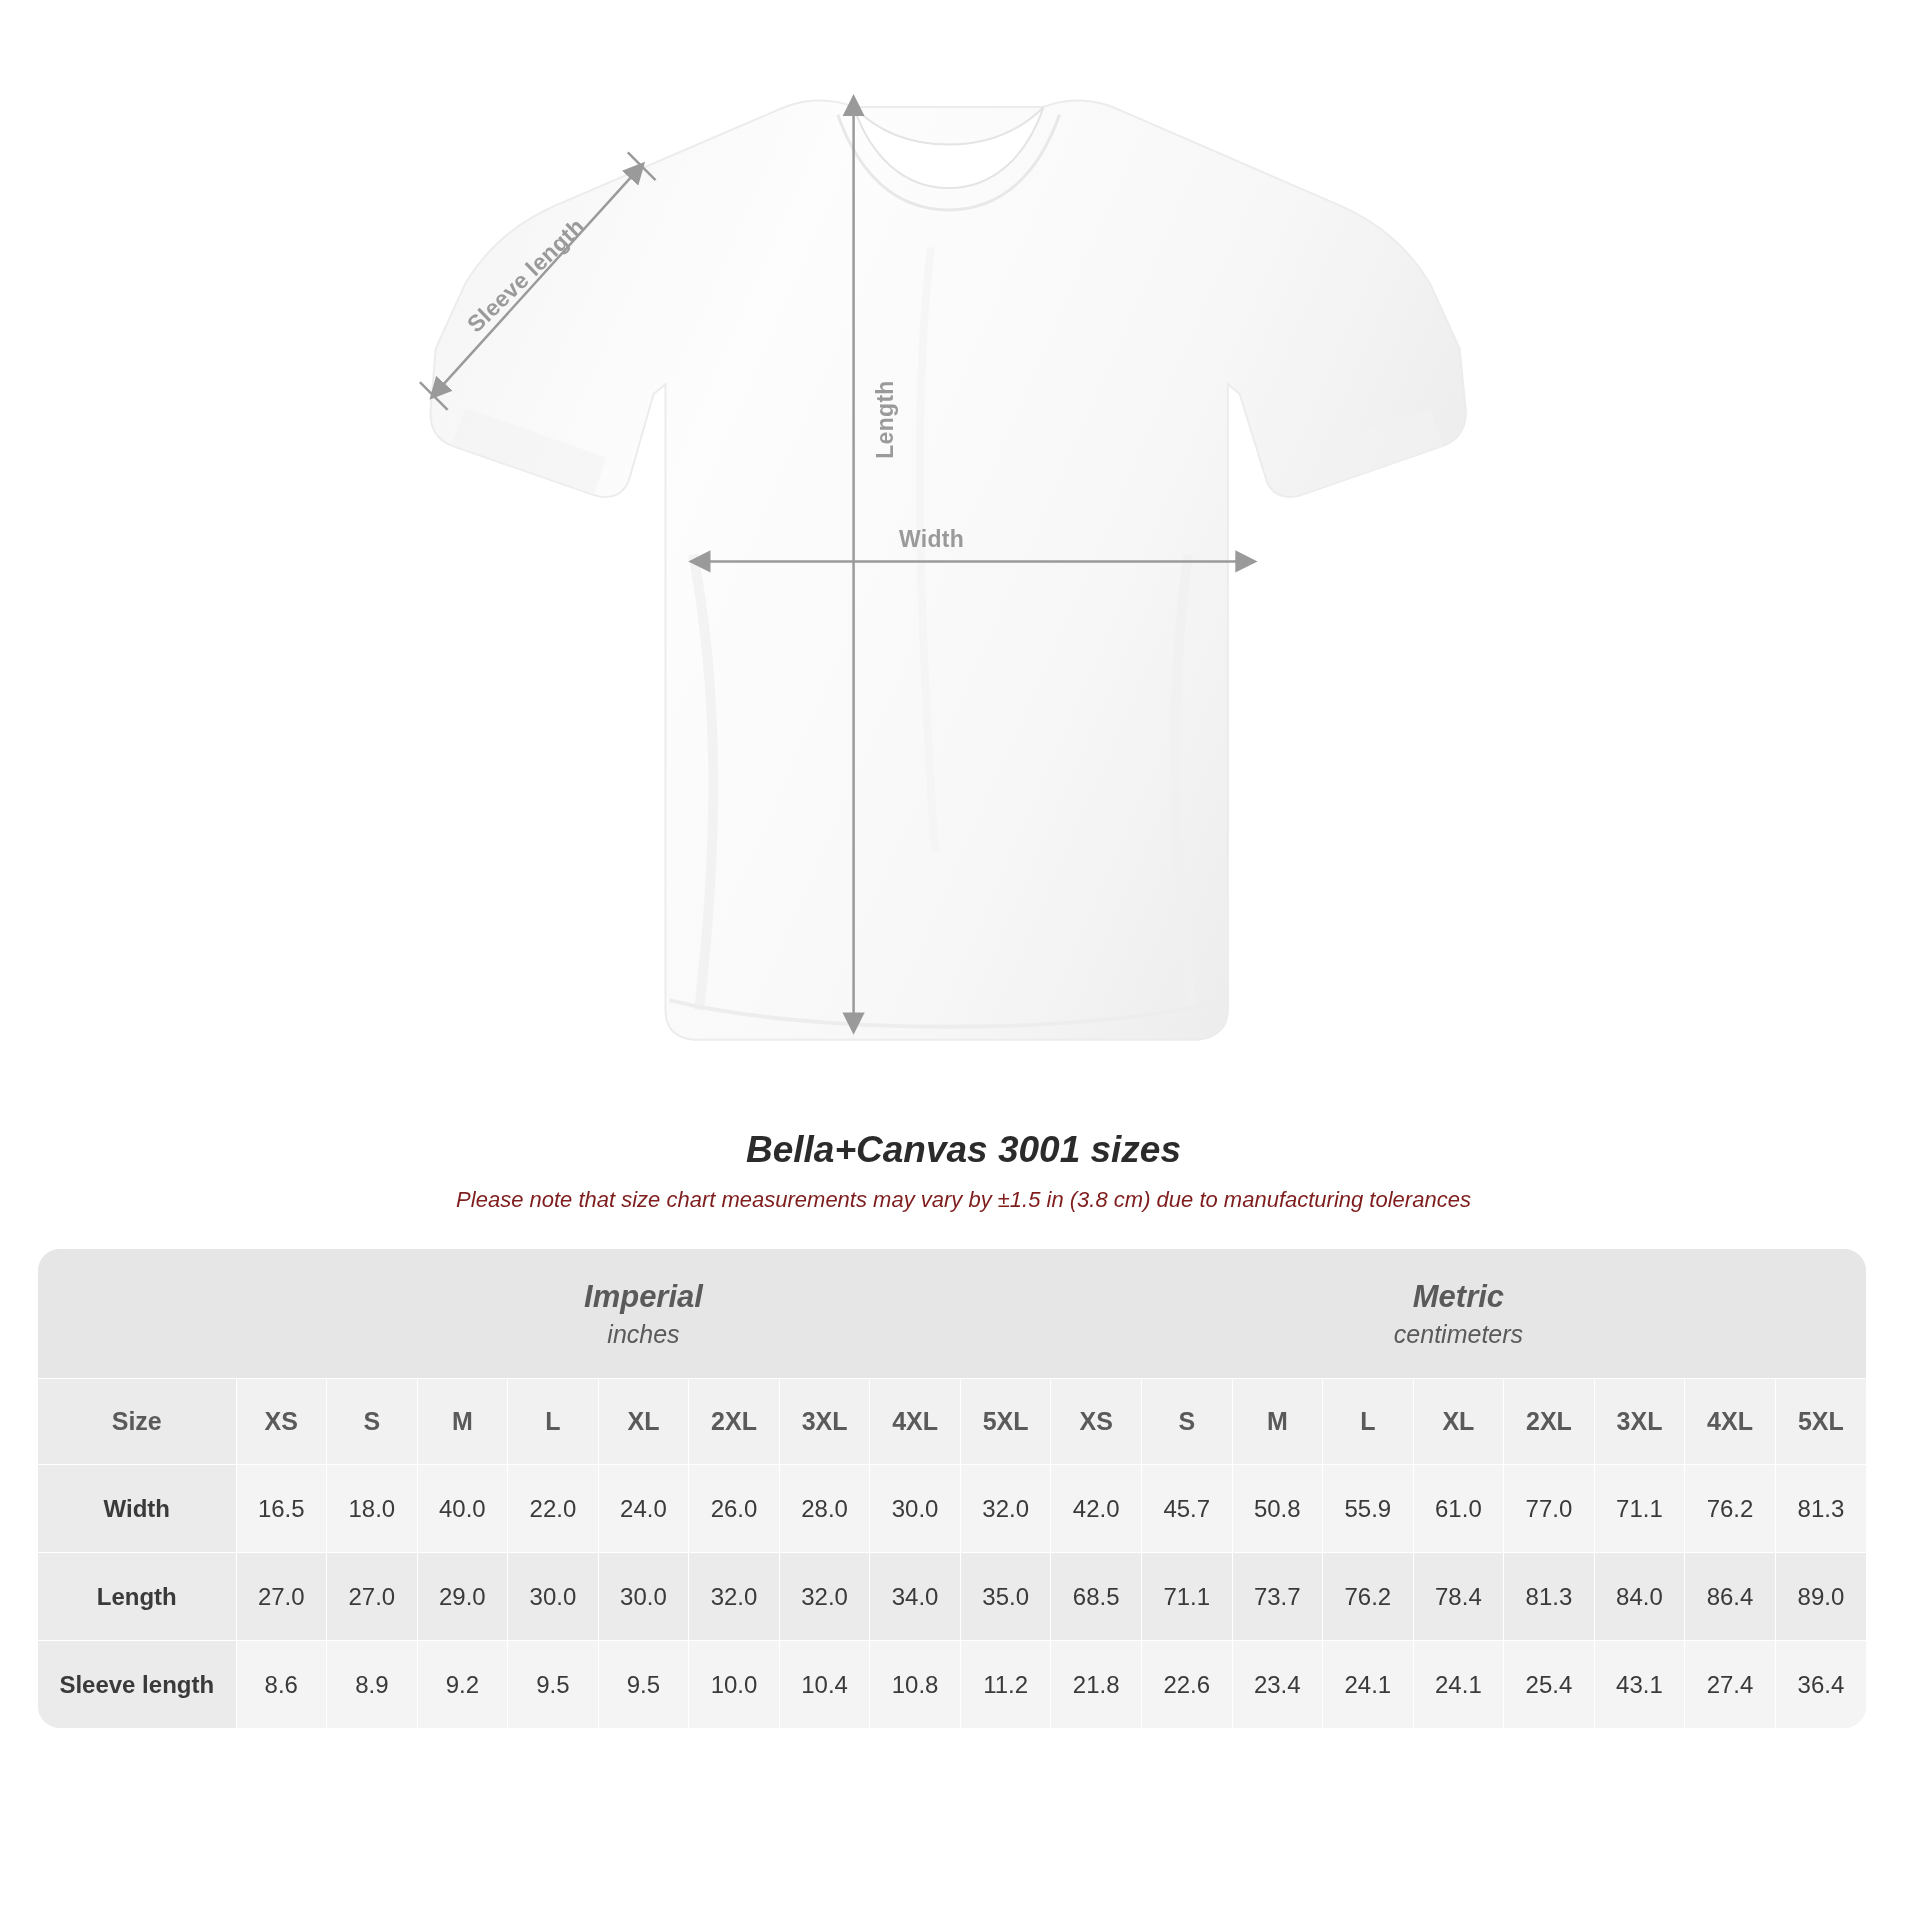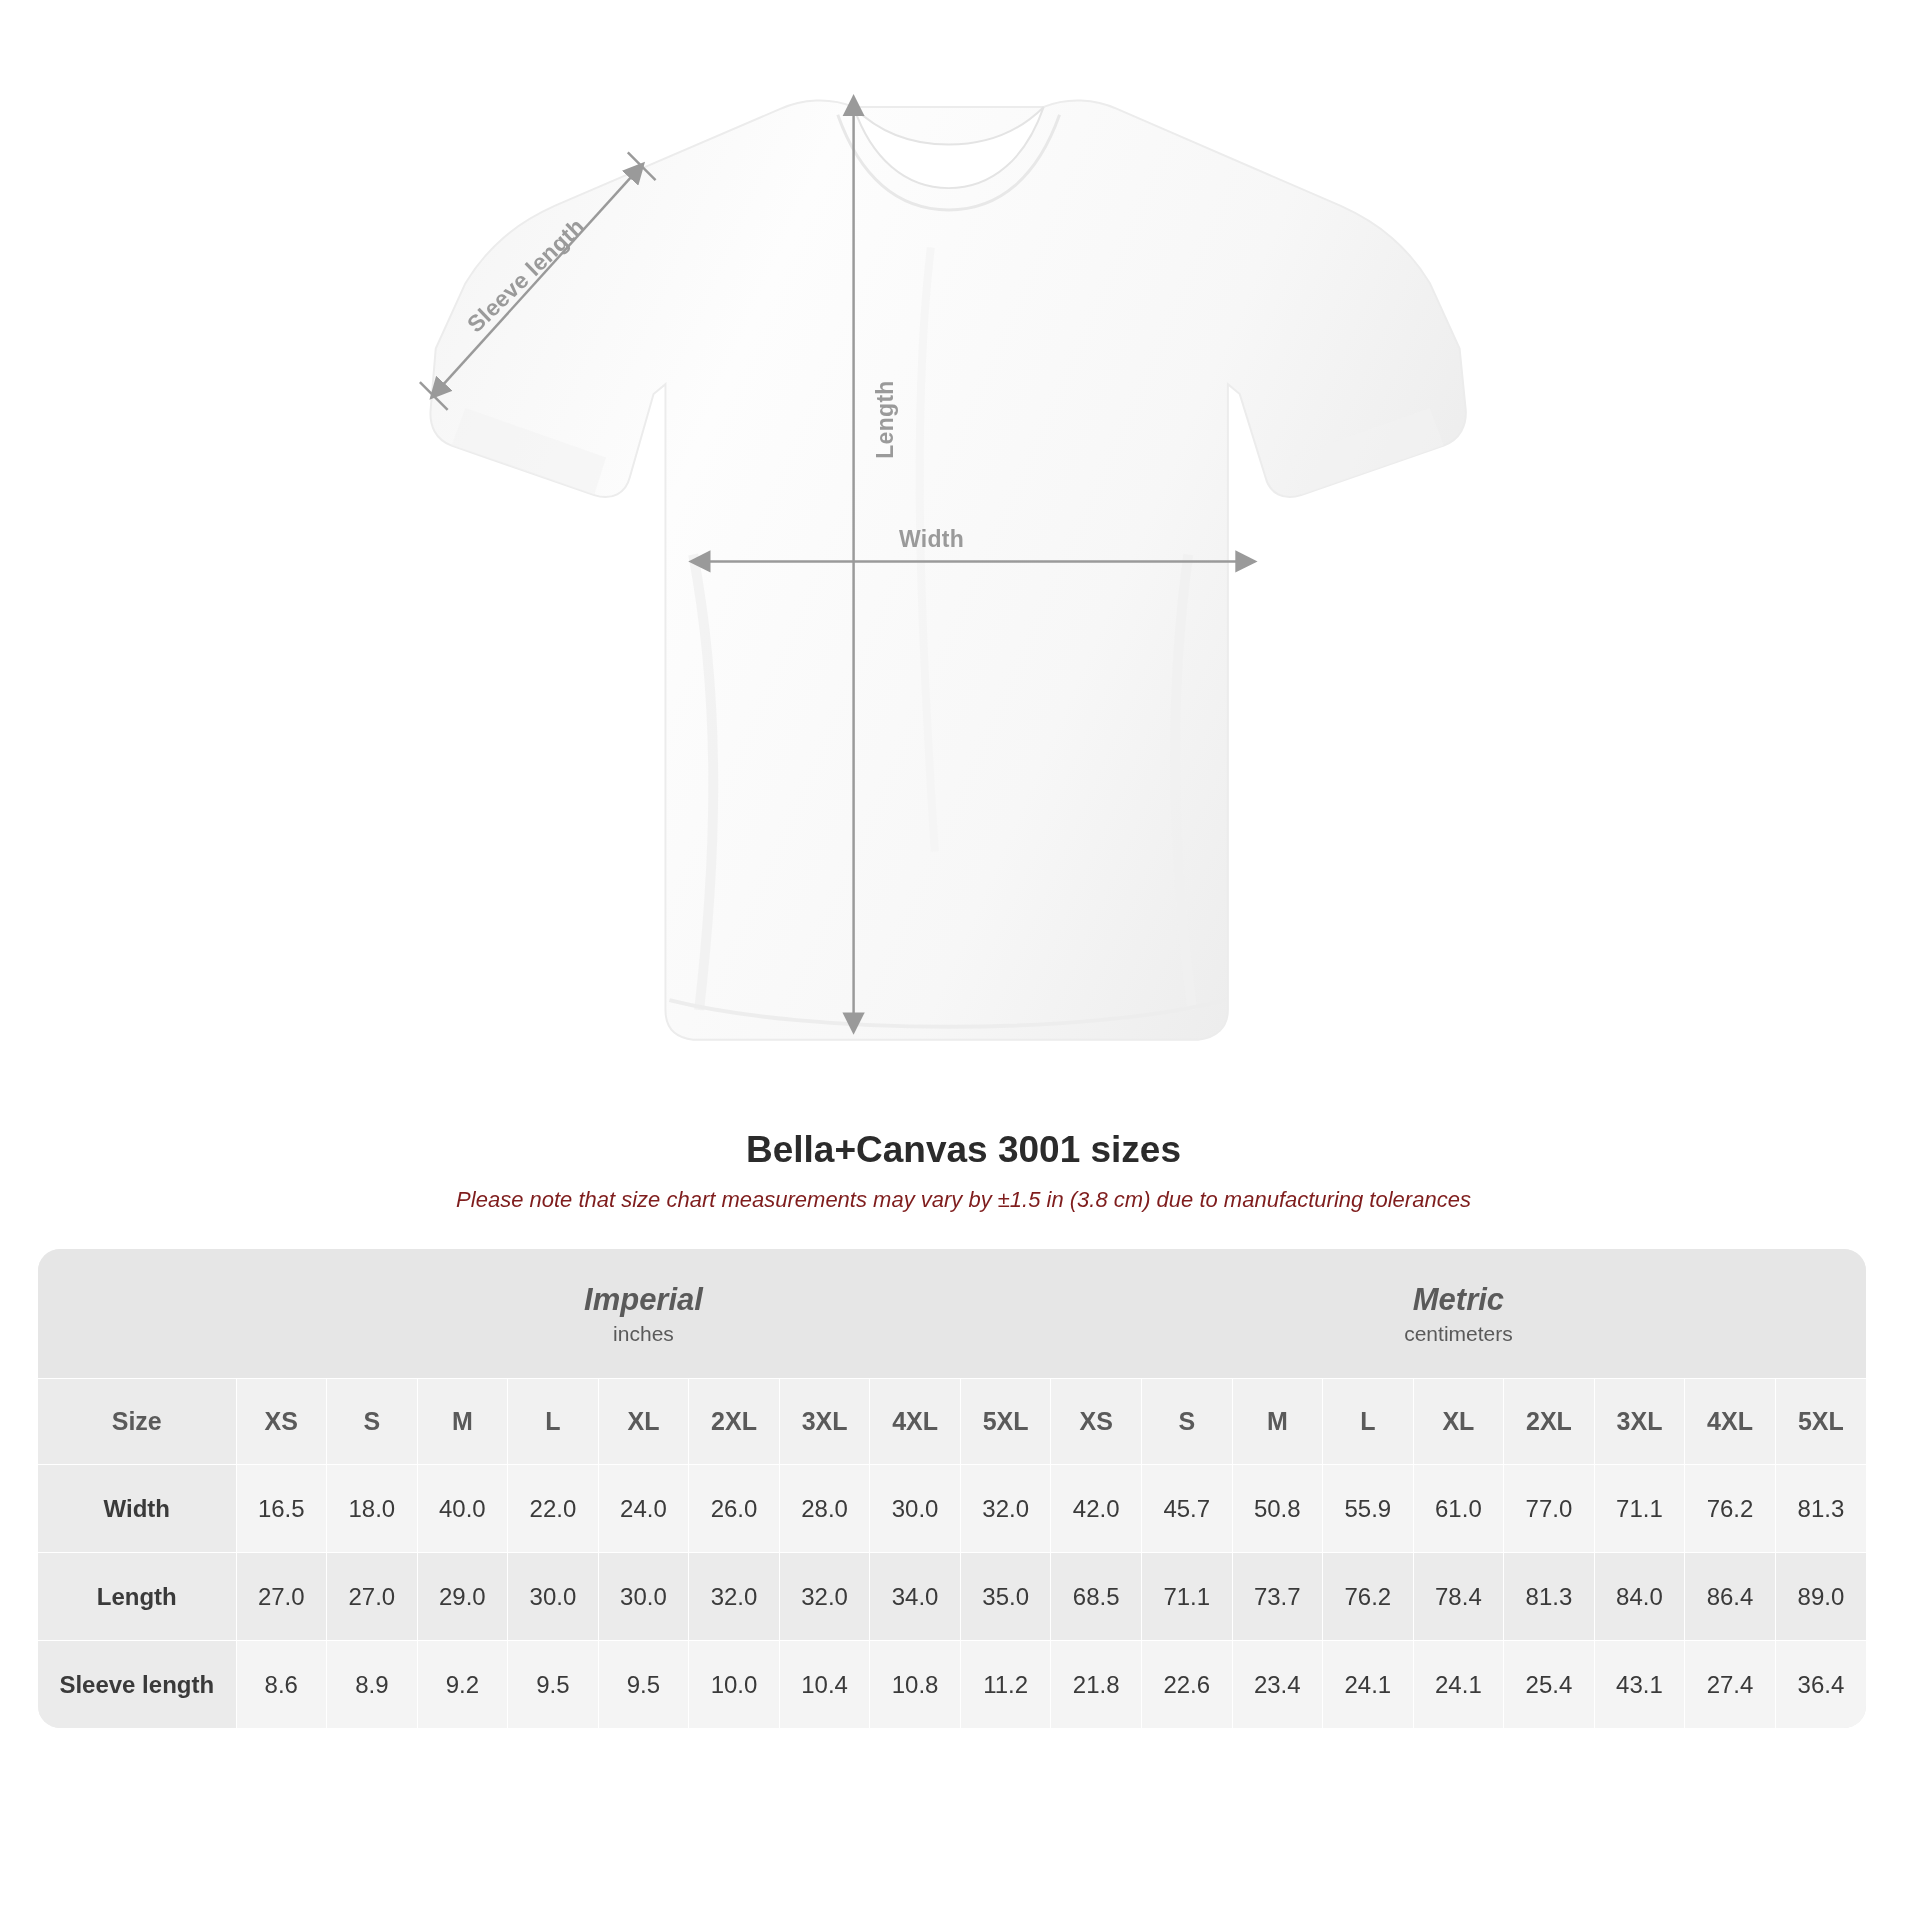--- a/index.html
+++ b/index.html
@@ -61,20 +61,21 @@
   
   .title-block {
     text-align: center;
     margin-top: 20px;
   }
   .chart-title {
     font-size: 37px;
     font-weight: bold;
     color: #2b2b2b;
     margin: 0 0 16px 0;
+    font-style: italic;
   }
   .chart-note {
     font-size: 22px;
     font-style: italic;
     color: #7f1d1d;
     margin: 0;
   }
 
   
   .table-wrap {
@@ -103,21 +104,22 @@
   }
   .unit-head .unit-name {
     font-size: 31px;
     font-weight: bold;
     font-style: italic;
     color: #5a5a5a;
     display: block;
     line-height: 1.2;
   }
   .unit-head .unit-sub {
-    font-size: 21px;
+    font-size: 25px;
+    font-style: italic;
     color: #5a5a5a;
     display: block;
     margin-top: 4px;
   }
   .corner-cell {
     background: #e6e6e6;
     border: none !important;
   }
   tr.size-row td {
     height: 83px;

